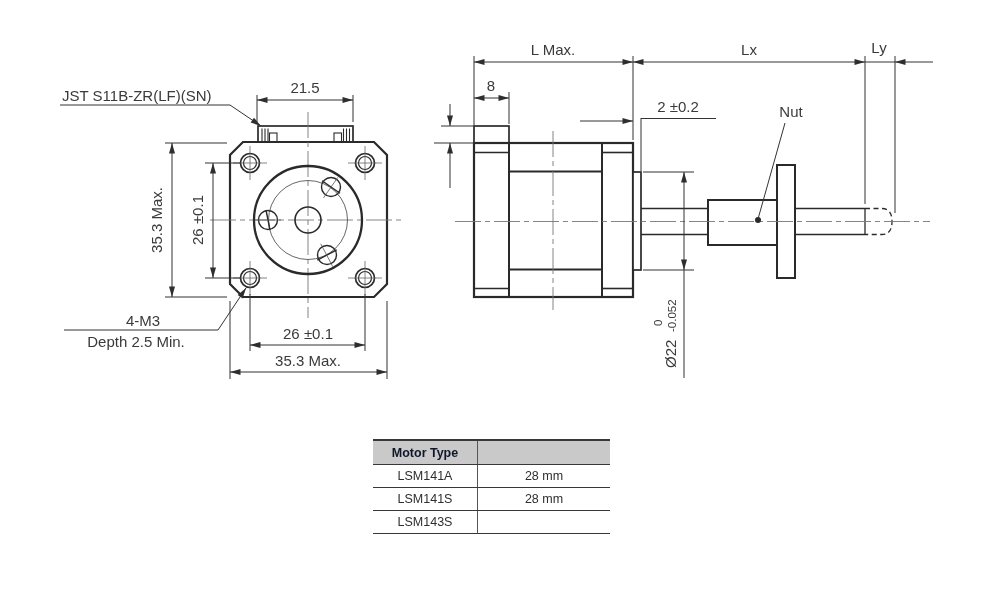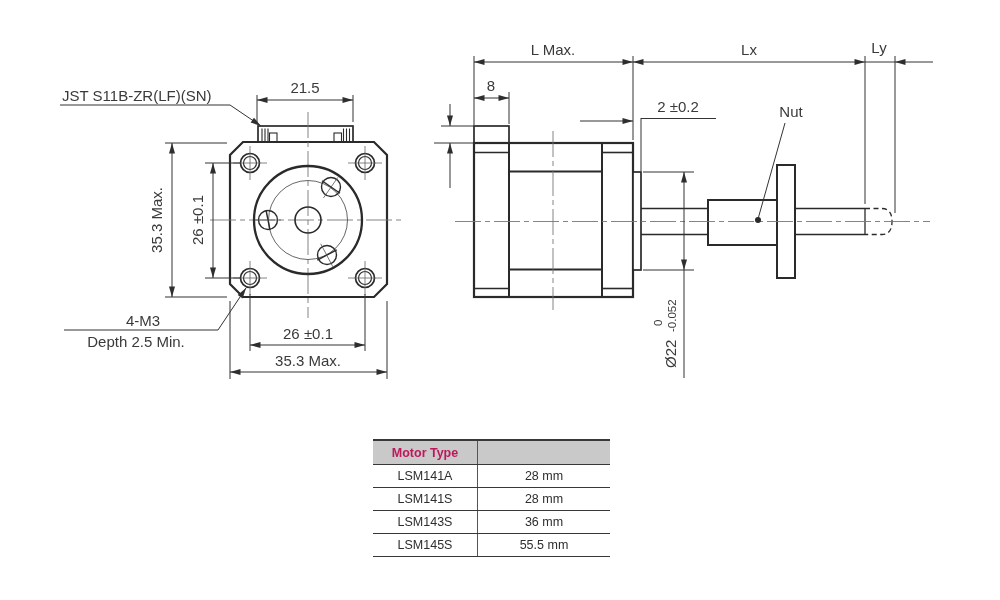--- a/index.html
+++ b/index.html
@@ -5,21 +5,21 @@
   html,body{margin:0;padding:0;background:#ffffff;}
   #stage{position:relative;width:1000px;height:600px;background:#fff;overflow:hidden;
          font-family:"Liberation Sans", sans-serif;}
   svg text{font-family:"Liberation Sans", sans-serif;fill:#3a3a3a;}
   .dimtxt{font-size:15px;}
   .dimtxt-sm{font-size:11.5px;}
   
   .spec-table{position:absolute;left:373px;top:439px;width:237px;
               border-top:2.2px solid #383838;font-size:12.5px;color:#2e2e2e;}
   .t-row{display:flex;align-items:center;height:22px;border-bottom:1.6px solid #383838;}
-  .t-row.head{height:23px;background:#c9c9c9;font-weight:bold;color:#be185d;}
+  .t-row.head{height:23px;background:#c9c9c9;font-weight:bold;color:#0f172a;}
   .t-c1{width:104px;text-align:center;border-right:1px solid #555;height:100%;
         display:flex;align-items:center;justify-content:center;}
   .t-c2{flex:1;text-align:center;height:100%;
         display:flex;align-items:center;justify-content:center;}
 </style>
 </head>
 <body>
 
 <div id="stage">
 
@@ -221,21 +221,16 @@
   <div class="t-row">
     <div class="t-c1">LSM141A</div>
     <div class="t-c2">28 mm</div>
   </div>
   <div class="t-row">
     <div class="t-c1">LSM141S</div>
     <div class="t-c2">28 mm</div>
   </div>
   <div class="t-row">
     <div class="t-c1">LSM143S</div>
-    <div class="t-c2">36 mm</div>
-  </div>
-  <div class="t-row">
-    <div class="t-c1">LSM145S</div>
-    <div class="t-c2">55.5 mm</div>
   </div>
 </div>
 
 </div>
 
 </body></html>

